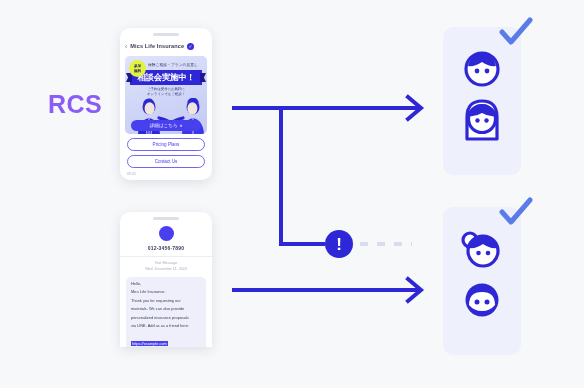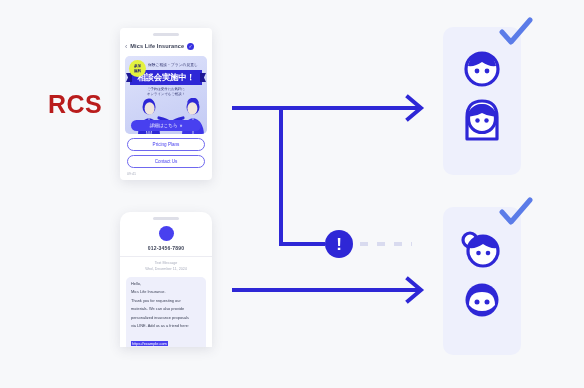--- a/index.html
+++ b/index.html
@@ -17,40 +17,40 @@
     background: #f7f8fa;
     overflow: hidden;
   }
 
   
   .channel-label {
     position: absolute;
     font-weight: bold;
     font-size: 25px;
     letter-spacing: 0.5px;
-    color: #b91c1c;
+    color: #8b5cf6;
     font-family: "Liberation Sans", sans-serif;
     user-select: none;
   }
   #label-rcs { left: 48px; top: 90px; }
   #label-sms { left: 46px; top: 269px; }
 
   
   .phone {
     position: absolute;
     background: #ffffff;
     box-shadow: 0 3px 12px rgba(60,60,90,0.13);
     overflow: hidden;
   }
   #phone-rcs {
     left: 120px;
     top: 28px;
     width: 92px;
     height: 152px;
-    border-radius: 4px;
+    border-radius: 10px;
   }
   #phone-sms {
     left: 120px;
     top: 212px;
     width: 92px;
     height: 135px;
     border-radius: 10px 10px 0 0;
   }
 
   

